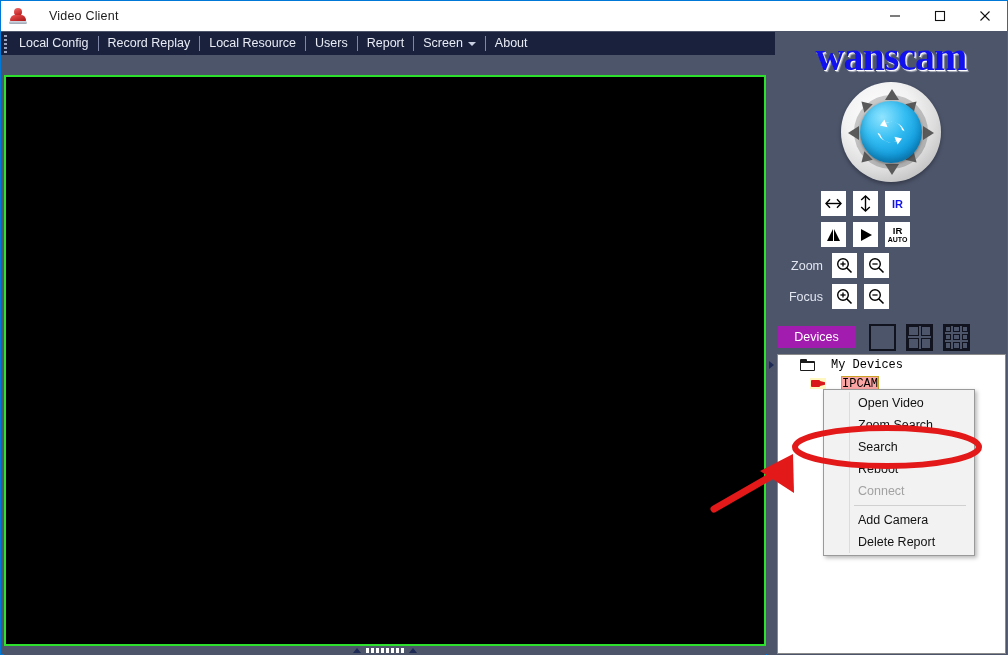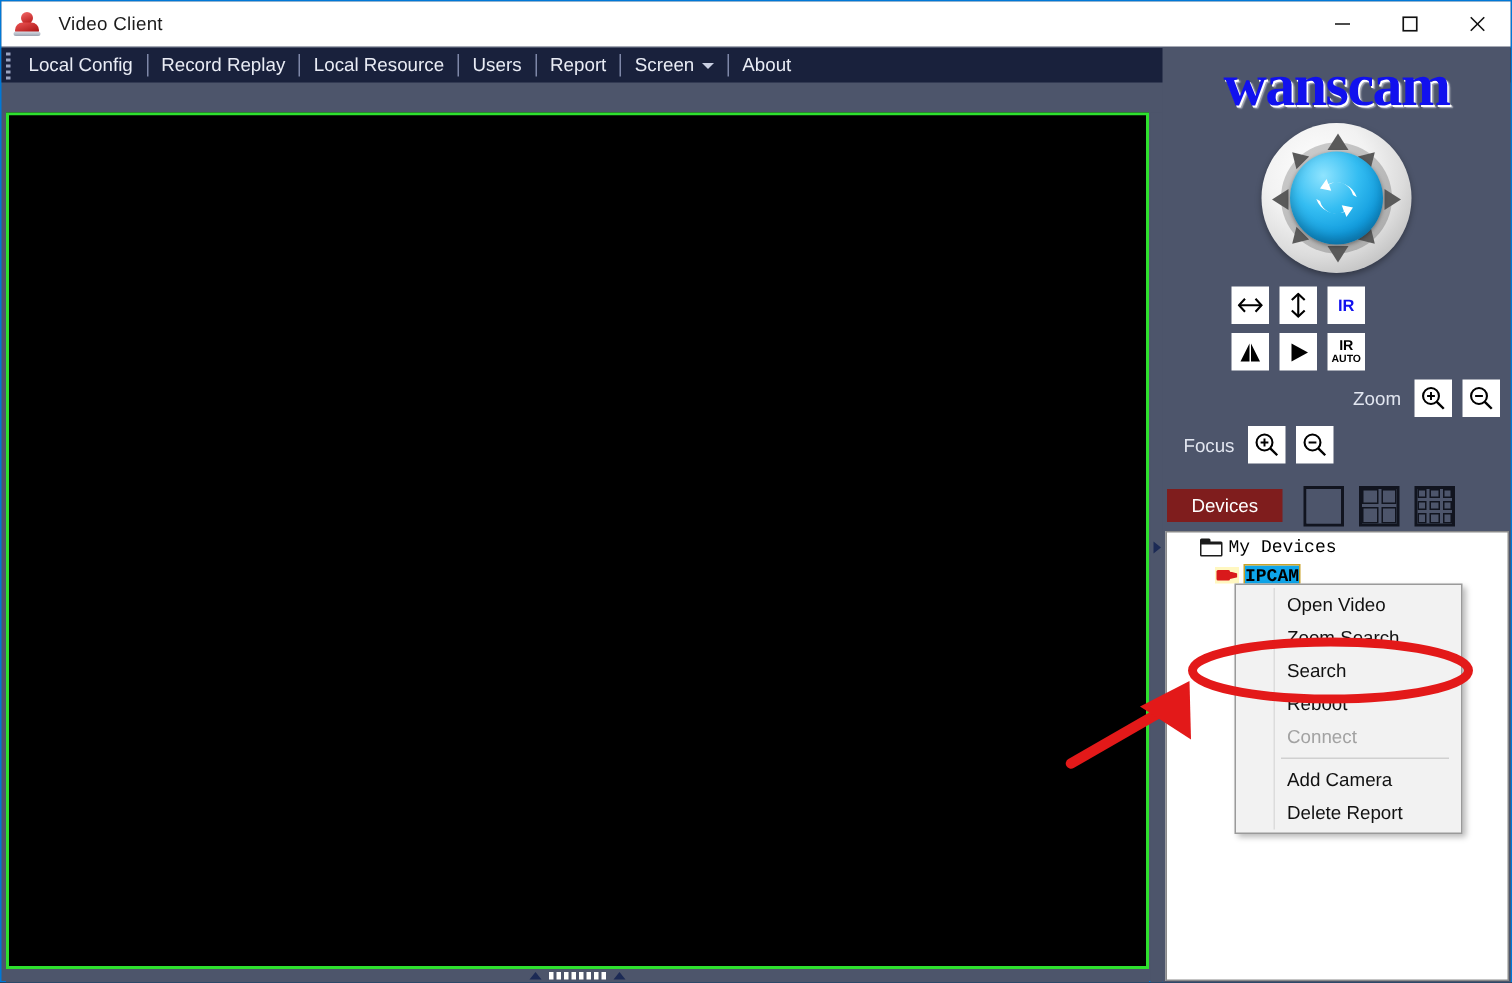--- a/index.html
+++ b/index.html
@@ -9,21 +9,21 @@
     background:#4d556b;
     position:relative;
   }
   #app{position:absolute;inset:0;background:#4d556b;border:1px solid #0078d7;box-sizing:border-box;}
 
   
   .titlebar{
     position:absolute;left:0;top:0;width:1006px;height:30px;
     background:#ffffff;display:flex;align-items:center;
   }
-  .title-left{display:flex;align-items:center;gap:12px;padding-left:8px;flex:1;}
+  .title-left{display:flex;align-items:center;gap:22px;padding-left:8px;flex:1;}
   .app-icon{width:18px;height:18px;position:relative;flex:none;}
   .app-icon .head{position:absolute;left:5px;top:1px;width:8px;height:8px;border-radius:50%;
      background:linear-gradient(160deg,#f36a6a,#b41212);}
   .app-icon .body{position:absolute;left:1px;top:8px;width:16px;height:7px;border-radius:8px 8px 3px 3px;
      background:linear-gradient(160deg,#ef5555,#a30f0f);}
   .app-icon .base{position:absolute;left:0px;top:14px;width:18px;height:3px;border-radius:2px;
      background:linear-gradient(#d8dde6,#9aa3b0);}
   .title-text{font-size:12.5px;color:#1b1b1b;letter-spacing:.2px;}
   .wincontrols{display:flex;height:30px;}
   .wb{width:45px;height:30px;display:flex;align-items:center;justify-content:center;}
@@ -112,49 +112,49 @@
   }
   .cbtn svg{display:block;}
   .ir-text{font-size:11px;font-weight:bold;color:#1111ee;font-family:"Liberation Sans",sans-serif;}
   .irauto{display:flex;flex-direction:column;align-items:center;line-height:1;}
   .irauto b{font-size:9.5px;color:#000;font-weight:bold;}
   .irauto s{font-size:7px;color:#000;font-weight:bold;text-decoration:none;}
 
   
   .devbar{position:absolute;left:0;top:290px;width:232px;height:30px;display:flex;align-items:center;padding-left:3px;}
   .devtab{
-    background:#7f1d1d;color:#ffffff;font-size:12.5px;width:77px;height:22px;
+    background:#a21caf;color:#ffffff;font-size:12.5px;width:77px;height:22px;
     display:flex;align-items:center;justify-content:center;
   }
   .layoutbtns{display:flex;gap:10px;margin-left:14px;}
   .lbtn{width:27px;height:27px;border:2px solid #11141f;box-sizing:border-box;background:#4d556b;
         display:grid;gap:2px;padding:0;}
   .lbtn.g1{}
   .lbtn.g2{grid-template-columns:1fr 1fr;grid-template-rows:1fr 1fr;}
   .lbtn.g3{grid-template-columns:1fr 1fr 1fr;grid-template-rows:1fr 1fr 1fr;}
   .lbtn span{background:#4d556b;border:1px solid #11141f;box-sizing:border-box;}
   .lbtn.g1 span{border:none;}
 
   
   .tree{
     position:absolute;left:2px;top:322px;width:229px;height:300px;
     background:#ffffff;border:1px solid #8a8a8a;box-sizing:border-box;overflow:hidden;
   }
-  .tnode{display:flex;align-items:center;gap:4px;padding-left:22px;height:19px;
+  .tnode{display:flex;align-items:center;gap:16px;padding-left:22px;height:19px;
          font-family:"Liberation Mono",monospace;font-size:12px;color:#000;}
   .tnode.child{padding-left:32px;}
   .folder{width:15px;height:12px;position:relative;flex:none;}
   .folder .tab{position:absolute;left:0;top:0;width:7px;height:3px;background:#1b1b1b;border-radius:1px 1px 0 0;}
   .folder .bd{position:absolute;left:0;top:2px;width:15px;height:10px;background:#1b1b1b;border-radius:1px;}
   .folder .in{position:absolute;left:1px;top:4px;width:13px;height:7px;background:#ffffff;}
   .cam{width:16px;height:11px;position:relative;flex:none;background:#fff7c0;}
   .cam .body{position:absolute;left:1px;top:2px;width:9px;height:7px;background:#d9191b;border-radius:1px;}
   .cam .lens{position:absolute;left:10px;top:3px;width:5px;height:5px;background:#d9191b;
              clip-path:polygon(0 0,100% 25%,100% 75%,0 100%);}
-  .sel{background:#0ea5e9;outline:1px solid #c9a227;font-weight:bold;}
+  .sel{background:#fca5a5;outline:1px solid #c9a227;}
 
   
   .ctxmenu{
     position:absolute;left:822px;top:388px;width:152px;
     background:#f2f2f2;border:1px solid #9a9a9a;box-sizing:border-box;
     box-shadow:2px 2px 4px rgba(0,0,0,.28);padding:2px 0;
   }
   .ctxmenu .gutterline{position:absolute;left:25px;top:2px;bottom:2px;width:1px;background:#dcdcdc;}
   .mi{height:22px;line-height:22px;padding-left:34px;font-size:12.5px;color:#111;position:relative;}
   .mi.disabled{color:#a2a2a2;}
@@ -318,21 +318,21 @@
           </svg>
         </div>
         <div class="cbtn">
           <span class="irauto">
             <b>IR</b>
             <s>AUTO</s>
           </span>
         </div>
       </div>
 
-      <div class="crow" style="padding-left:0;margin-left:-46px;justify-content:flex-end;">
+      <div class="crow" style="padding-left:0;margin-left:-46px;">
         <div class="clabel">Zoom</div>
         <div class="cbtn">
           <svg width="17" height="17" viewBox="0 0 17 17">
             <circle cx="7" cy="7" r="5.3" fill="none" stroke="#000" stroke-width="1.4"></circle>
             <line x1="10.7" y1="10.7" x2="15.5" y2="15.5" stroke="#000" stroke-width="1.6"></line>
             <line x1="4.4" y1="7" x2="9.6" y2="7" stroke="#000" stroke-width="1.3"></line>
             <line x1="7" y1="4.4" x2="7" y2="9.6" stroke="#000" stroke-width="1.3"></line>
           </svg>
         </div>
         <div class="cbtn">

